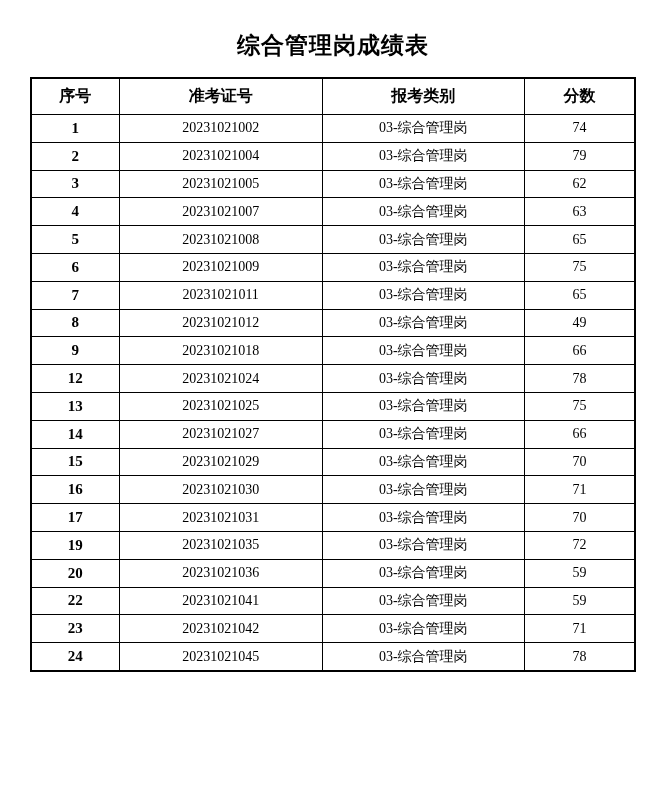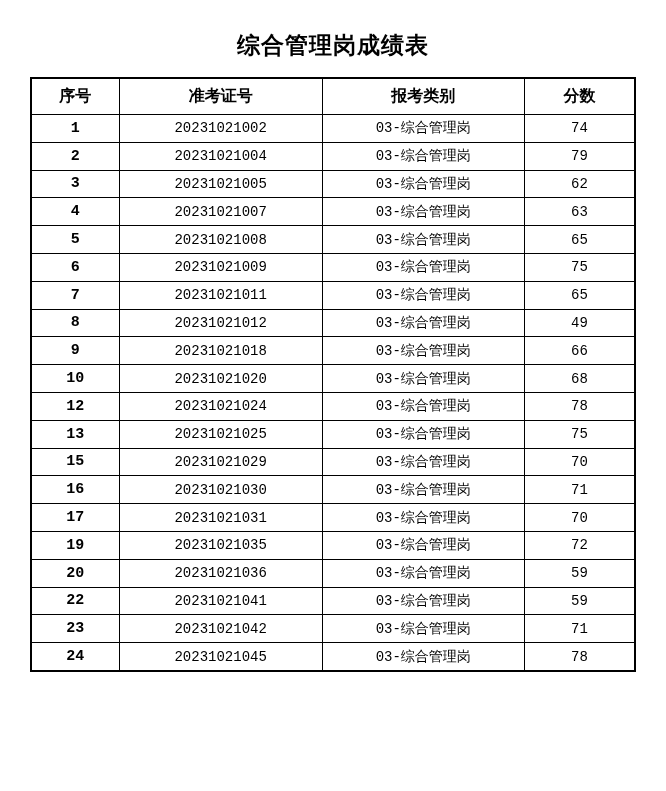--- a/index.html
+++ b/index.html
@@ -25,21 +25,20 @@
     font-weight: bold;
     letter-spacing: 1px;
     color: #000000;
   }
   table.score-table {
     border-collapse: collapse;
     table-layout: fixed;
     width: 606px;
     margin: 0 auto;
     border: 2px solid #000000;
-    font-family: Liberation Mono, monospace;
   }
   .score-table col.c-seq      { width: 14.6%; }
   .score-table col.c-id       { width: 33.6%; }
   .score-table col.c-category { width: 33.5%; }
   .score-table col.c-score    { width: 18.3%; }
   .score-table th, .score-table td {
     border: 1px solid #000000;
     text-align: center;
     vertical-align: middle;
     padding: 0;
@@ -131,36 +130,36 @@
           <td>03-综合管理岗</td>
           <td>49</td>
         </tr>
         <tr>
           <td class="seq">9</td>
           <td>20231021018</td>
           <td>03-综合管理岗</td>
           <td>66</td>
         </tr>
         <tr>
-          <td class="seq">10</td>
-          <td>20231021020</td>
-          <td>03-综合管理岗</td>
-          <td>68</td>
-        </tr>
-        <tr>
           <td class="seq">12</td>
           <td>20231021024</td>
           <td>03-综合管理岗</td>
           <td>78</td>
         </tr>
         <tr>
           <td class="seq">13</td>
           <td>20231021025</td>
           <td>03-综合管理岗</td>
           <td>75</td>
+        </tr>
+        <tr>
+          <td class="seq">14</td>
+          <td>20231021027</td>
+          <td>03-综合管理岗</td>
+          <td>66</td>
         </tr>
         <tr>
           <td class="seq">15</td>
           <td>20231021029</td>
           <td>03-综合管理岗</td>
           <td>70</td>
         </tr>
         <tr>
           <td class="seq">16</td>
           <td>20231021030</td>

